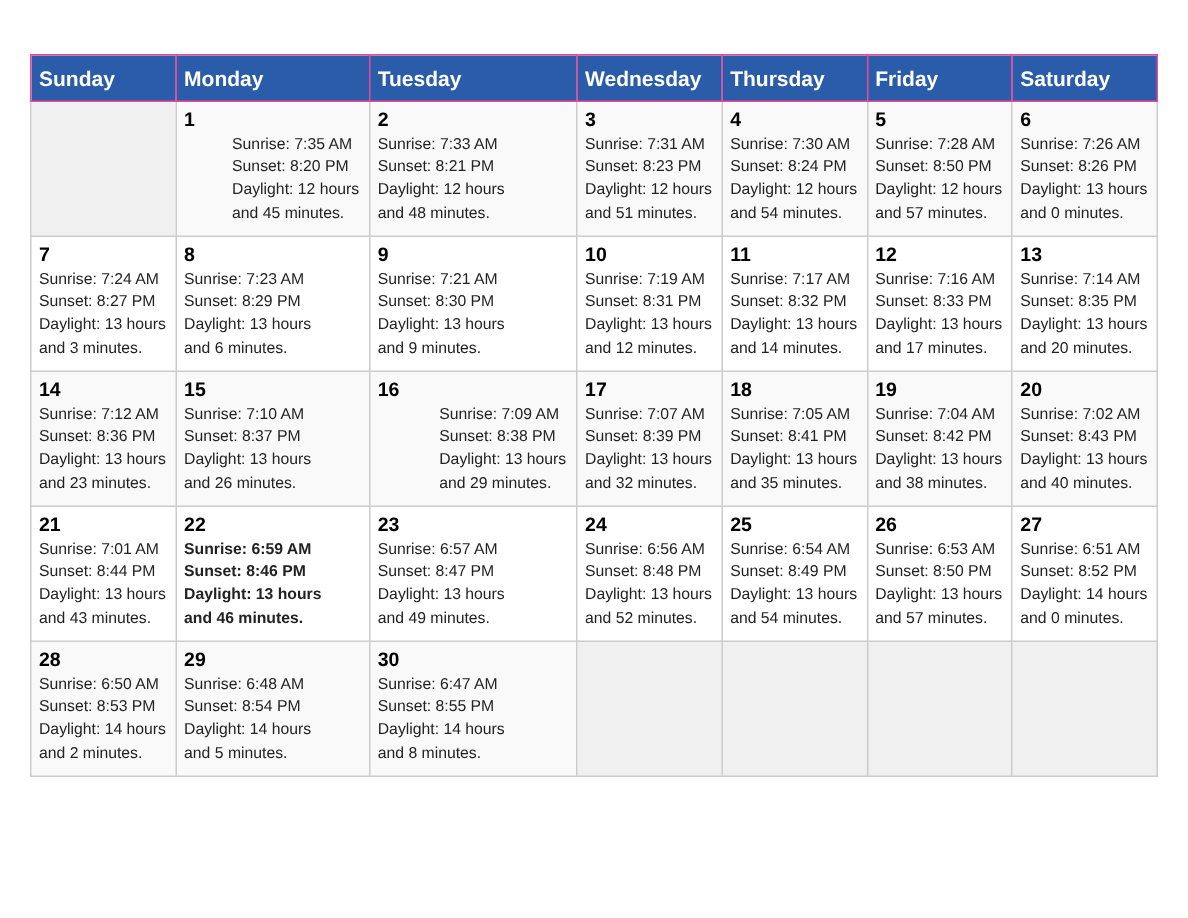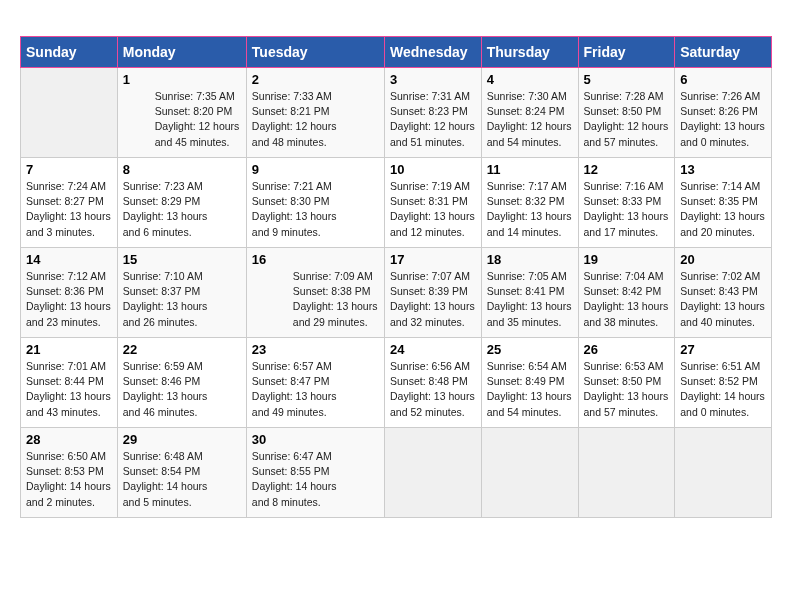--- a/index.html
+++ b/index.html
@@ -256,21 +256,21 @@
       <tr>
         <td>
           <div class="day-num">21</div>
           <div class="day-info" style="white-space: pre-line;">Sunrise: 7:01 AM
 Sunset: 8:44 PM
 Daylight: 13 hours
 and 43 minutes.</div>
         </td>
         <td>
           <div class="day-num">22</div>
-          <div class="day-info" style="white-space: pre-line;">Sunrise: 6:59 AM
+          <div class="day-info" style="white-space: pre-line; font-weight: bold;">Sunrise: 6:59 AM
 Sunset: 8:46 PM
 Daylight: 13 hours
 and 46 minutes.</div>
         </td>
         <td>
           <div class="day-num">23</div>
           <div class="day-info" style="white-space: pre-line;">Sunrise: 6:57 AM
 Sunset: 8:47 PM
 Daylight: 13 hours
 and 49 minutes.</div>

